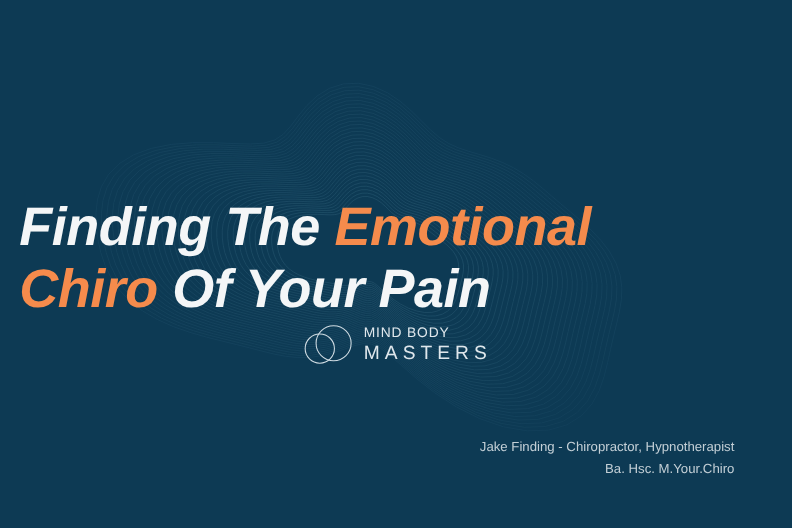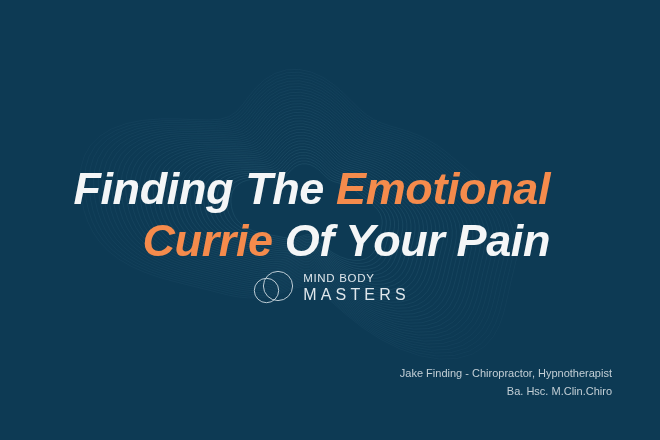--- a/index.html
+++ b/index.html
@@ -28,24 +28,24 @@
     left: 0;
     top: 0;
     width: 660px;
     height: 440px;
     pointer-events: none;
   }
 
   
   #title-block {
     position: absolute;
-    left: 10px;
+    left: 16px;
     top: 163px;
     width: 540px;
-    text-align: right;
+    text-align: left;
     line-height: 1.16;
   }
   .title-line {
     display: block;
     font-size: 45px;
     font-weight: bold;
     font-style: italic;
     letter-spacing: -0.4px;
     white-space: nowrap;
   }
@@ -146,32 +146,32 @@
         <path d="M477.97 193.20 L485.54 201.07 L492.11 209.54 L497.16 218.51 L500.37 227.79 L501.70 237.21 L501.39 246.61 L499.87 255.94 L497.70 265.28 L495.35 274.78 L493.07 284.63 L490.77 294.91 L488.07 305.58 L484.29 316.32 L478.68 326.58 L470.55 335.59 L459.49 342.50 L445.51 346.52 L429.05 347.10 L410.97 344.04 L392.37 337.62 L374.42 328.55 L358.11 317.91 L344.09 306.94 L332.59 296.88 L323.38 288.76 L315.90 283.21 L309.40 280.41 L303.09 280.10 L296.39 281.65 L288.93 284.24 L280.65 287.02 L271.74 289.29 L262.49 290.57 L253.19 290.71 L244.02 289.78 L234.97 288.04 L225.84 285.82 L216.34 283.38 L206.15 280.84 L195.07 278.17 L183.11 275.18 L170.52 271.61 L157.76 267.20 L145.43 261.76 L134.11 255.21 L124.29 247.62 L116.23 239.14 L109.96 230.00 L105.31 220.41 L101.99 210.52 L99.75 200.44 L98.47 190.23 L98.26 179.95 L99.44 169.73 L102.50 159.79 L107.94 150.49 L116.13 142.24 L127.16 135.47 L140.73 130.49 L156.18 127.44 L172.53 126.15 L188.69 126.16 L203.62 126.78 L216.54 127.16 L227.10 126.48 L235.41 124.10 L242.00 119.73 L247.71 113.49 L253.44 105.92 L260.02 97.90 L267.96 90.47 L277.41 84.66 L288.13 81.30 L299.58 80.83 L311.09 83.26 L322.00 88.19 L331.87 94.88 L340.54 102.43 L348.12 109.96 L354.99 116.76 L361.65 122.42 L368.54 126.84 L376.00 130.21 L384.10 132.93 L392.73 135.46 L401.58 138.25 L410.29 141.58 L418.58 145.60 L426.29 150.26 L433.48 155.46 L440.36 161.02 L447.24 166.84 L454.41 172.88 L462.00 179.21 L469.96 185.94 L477.97 193.20 Z" stroke-opacity="0.199" stroke-width="0.65"></path>
         <path d="M481.62 192.84 L489.35 200.88 L496.05 209.53 L501.20 218.69 L504.48 228.18 L505.83 237.79 L505.50 247.39 L503.95 256.93 L501.73 266.47 L499.33 276.18 L497.00 286.23 L494.66 296.74 L491.91 307.64 L488.06 318.61 L482.33 329.10 L474.03 338.31 L462.74 345.38 L448.46 349.50 L431.65 350.09 L413.17 346.97 L394.18 340.41 L375.83 331.15 L359.16 320.27 L344.84 309.07 L333.09 298.80 L323.68 290.50 L316.04 284.83 L309.38 281.98 L302.94 281.67 L296.08 283.26 L288.45 285.91 L279.99 288.75 L270.88 291.07 L261.42 292.38 L251.91 292.52 L242.54 291.56 L233.29 289.79 L223.97 287.51 L214.26 285.01 L203.85 282.41 L192.54 279.67 L180.33 276.61 L167.47 272.96 L154.44 268.45 L141.85 262.88 L130.30 256.19 L120.27 248.43 L112.04 239.77 L105.64 230.44 L100.89 220.63 L97.50 210.53 L95.21 200.24 L93.90 189.80 L93.68 179.30 L94.89 168.85 L98.01 158.71 L103.57 149.20 L111.94 140.77 L123.20 133.85 L137.07 128.77 L152.85 125.65 L169.56 124.34 L186.07 124.35 L201.32 124.99 L214.52 125.37 L225.31 124.67 L233.79 122.24 L240.52 117.77 L246.35 111.38 L252.20 103.64 L258.92 95.43 L267.04 87.83 L276.69 81.90 L287.65 78.45 L299.35 77.97 L311.11 80.45 L322.27 85.48 L332.36 92.32 L341.21 100.04 L348.96 107.74 L355.99 114.69 L362.79 120.48 L369.84 124.99 L377.46 128.44 L385.74 131.22 L394.56 133.82 L403.60 136.67 L412.51 140.08 L420.98 144.18 L428.86 148.95 L436.20 154.25 L443.23 159.94 L450.25 165.89 L457.57 172.07 L465.32 178.54 L473.45 185.42 L481.62 192.84 Z" stroke-opacity="0.195" stroke-width="0.65"></path>
         <path d="M485.28 192.47 L493.16 200.69 L499.99 209.52 L505.24 218.87 L508.58 228.56 L509.95 238.38 L509.61 248.18 L508.02 257.92 L505.76 267.66 L503.31 277.57 L500.93 287.83 L498.55 298.57 L495.75 309.70 L491.83 320.91 L485.99 331.62 L477.52 341.04 L465.99 348.26 L451.41 352.47 L434.24 353.08 L415.38 349.90 L395.98 343.20 L377.24 333.75 L360.22 322.64 L345.59 311.20 L333.59 300.71 L323.97 292.24 L316.17 286.46 L309.37 283.55 L302.78 283.23 L295.78 284.86 L287.98 287.58 L279.33 290.49 L270.02 292.85 L260.35 294.19 L250.64 294.33 L241.06 293.35 L231.61 291.53 L222.09 289.20 L212.18 286.64 L201.56 283.97 L190.01 281.17 L177.54 278.04 L164.42 274.30 L151.13 269.69 L138.27 264.01 L126.48 257.17 L116.25 249.24 L107.85 240.40 L101.32 230.87 L96.47 220.86 L93.01 210.55 L90.67 200.03 L89.33 189.38 L89.11 178.65 L90.34 167.98 L93.53 157.62 L99.20 147.92 L107.75 139.31 L119.25 132.24 L133.41 127.06 L149.53 123.87 L166.60 122.53 L183.45 122.54 L199.02 123.19 L212.50 123.58 L223.51 122.87 L232.17 120.38 L239.04 115.80 L244.99 109.28 L250.96 101.36 L257.82 92.97 L266.11 85.20 L275.97 79.13 L287.16 75.61 L299.12 75.11 L311.13 77.64 L322.53 82.78 L332.85 89.76 L341.89 97.65 L349.81 105.51 L356.99 112.62 L363.94 118.53 L371.14 123.15 L378.92 126.67 L387.38 129.52 L396.38 132.17 L405.62 135.08 L414.72 138.57 L423.37 142.76 L431.42 147.63 L438.92 153.05 L446.09 158.86 L453.27 164.94 L460.73 171.26 L468.65 177.87 L476.93 184.89 L485.28 192.47 Z" stroke-opacity="0.190" stroke-width="0.65"></path>
         <path d="M488.93 192.11 L496.97 200.49 L503.93 209.51 L509.28 219.06 L512.68 228.94 L514.07 238.96 L513.72 248.97 L512.10 258.90 L509.79 268.84 L507.29 278.96 L504.87 289.44 L502.44 300.39 L499.59 311.76 L495.59 323.21 L489.64 334.15 L481.00 343.76 L469.24 351.14 L454.36 355.44 L436.84 356.07 L417.58 352.82 L397.78 345.99 L378.66 336.34 L361.28 325.01 L346.34 313.33 L334.08 302.63 L324.27 293.98 L316.30 288.08 L309.36 285.12 L302.63 284.80 L295.47 286.47 L287.51 289.24 L278.67 292.22 L269.16 294.63 L259.28 296.00 L249.36 296.14 L239.58 295.14 L229.93 293.28 L220.21 290.90 L210.10 288.27 L199.26 285.54 L187.48 282.67 L174.76 279.47 L161.37 275.65 L147.81 270.94 L134.69 265.13 L122.67 258.15 L112.23 250.06 L103.66 241.03 L97.00 231.30 L92.05 221.08 L88.52 210.56 L86.13 199.82 L84.76 188.95 L84.53 178.00 L85.79 167.11 L89.04 156.53 L94.83 146.63 L103.55 137.84 L115.30 130.63 L129.75 125.34 L146.21 122.09 L163.63 120.72 L180.84 120.73 L196.73 121.39 L210.48 121.79 L221.72 121.06 L230.56 118.51 L237.56 113.84 L243.63 107.17 L249.73 99.08 L256.72 90.51 L265.18 82.57 L275.25 76.36 L286.68 72.76 L298.89 72.25 L311.16 74.83 L322.80 80.08 L333.33 87.21 L342.57 95.26 L350.66 103.29 L357.99 110.55 L365.08 116.59 L372.43 121.31 L380.38 124.91 L389.02 127.81 L398.21 130.52 L407.64 133.50 L416.93 137.06 L425.77 141.34 L433.98 146.31 L441.64 151.85 L448.96 157.79 L456.28 164.00 L463.90 170.44 L471.97 177.19 L480.42 184.37 L488.93 192.11 Z" stroke-opacity="0.185" stroke-width="0.65"></path>
         <path d="M492.58 191.74 L500.77 200.30 L507.87 209.50 L513.32 219.24 L516.78 229.33 L518.20 239.55 L517.83 249.75 L516.17 259.89 L513.81 270.03 L511.27 280.35 L508.80 291.04 L506.34 302.22 L503.43 313.82 L499.36 325.51 L493.29 336.67 L484.49 346.49 L472.49 354.02 L457.31 358.42 L439.43 359.06 L419.79 355.75 L399.58 348.78 L380.07 338.94 L362.33 327.38 L347.09 315.46 L334.58 304.54 L324.57 295.73 L316.43 289.71 L309.34 286.69 L302.48 286.37 L295.17 288.08 L287.03 290.91 L278.01 293.95 L268.30 296.42 L258.22 297.81 L248.09 297.95 L238.10 296.93 L228.26 295.02 L218.34 292.59 L208.02 289.90 L196.96 287.11 L184.94 284.17 L171.98 280.90 L158.32 277.00 L144.49 272.19 L131.12 266.26 L118.85 259.13 L108.21 250.87 L99.47 241.66 L92.68 231.73 L87.63 221.31 L84.02 210.57 L81.59 199.62 L80.19 188.52 L79.96 177.35 L81.24 166.24 L84.55 155.45 L90.46 145.34 L99.36 136.38 L111.34 129.02 L126.10 123.62 L142.89 120.30 L160.66 118.91 L178.22 118.93 L194.43 119.60 L208.47 120.01 L219.93 119.25 L228.94 116.65 L236.09 111.88 L242.27 105.06 L248.49 96.80 L255.63 88.04 L264.26 79.93 L274.53 73.59 L286.20 69.91 L298.66 69.38 L311.18 72.02 L323.07 77.37 L333.82 84.65 L343.25 92.87 L351.50 101.07 L358.99 108.48 L366.23 114.65 L373.73 119.46 L381.84 123.14 L390.66 126.11 L400.04 128.87 L409.67 131.91 L419.15 135.55 L428.16 139.92 L436.55 145.00 L444.35 150.65 L451.83 156.71 L459.29 163.05 L467.06 169.63 L475.29 176.52 L483.91 183.84 L492.58 191.74 Z" stroke-opacity="0.180" stroke-width="0.65"></path>
       </g>
   </svg>
 
   <div id="title-block">
     <span class="title-line"><span class="t-white">Finding The </span><span class="t-orange">Emotional</span></span>
-    <span class="title-line"><span class="t-orange">Currie</span><span class="t-white"> Of Your Pain</span></span>
+    <span class="title-line"><span class="t-orange">Chiro</span><span class="t-white"> Of Your Pain</span></span>
   </div>
 
   <div id="logo">
     <svg id="logo-mark" width="46" height="40" viewBox="0 0 46 40" xmlns="http://www.w3.org/2000/svg" aria-hidden="true">
       <circle cx="16.5" cy="22.5" r="12.2" fill="none" stroke="#cfdbe2" stroke-width="0.9"></circle>
       <circle cx="28.0" cy="18.0" r="14.6" fill="none" stroke="#cfdbe2" stroke-width="0.9"></circle>
     </svg>
     <span id="logo-text">
       <span id="logo-line-1">MIND BODY</span>
       <span id="logo-line-2">MASTERS</span>
     </span>
   </div>
 
   <div id="credits">
     <span>Jake Finding - Chiropractor, Hypnotherapist</span>
-    <span>Ba. Hsc. M.Clin.Chiro</span>
+    <span>Ba. Hsc. M.Your.Chiro</span>
   </div>
 
 </div>
 
 </body></html>

